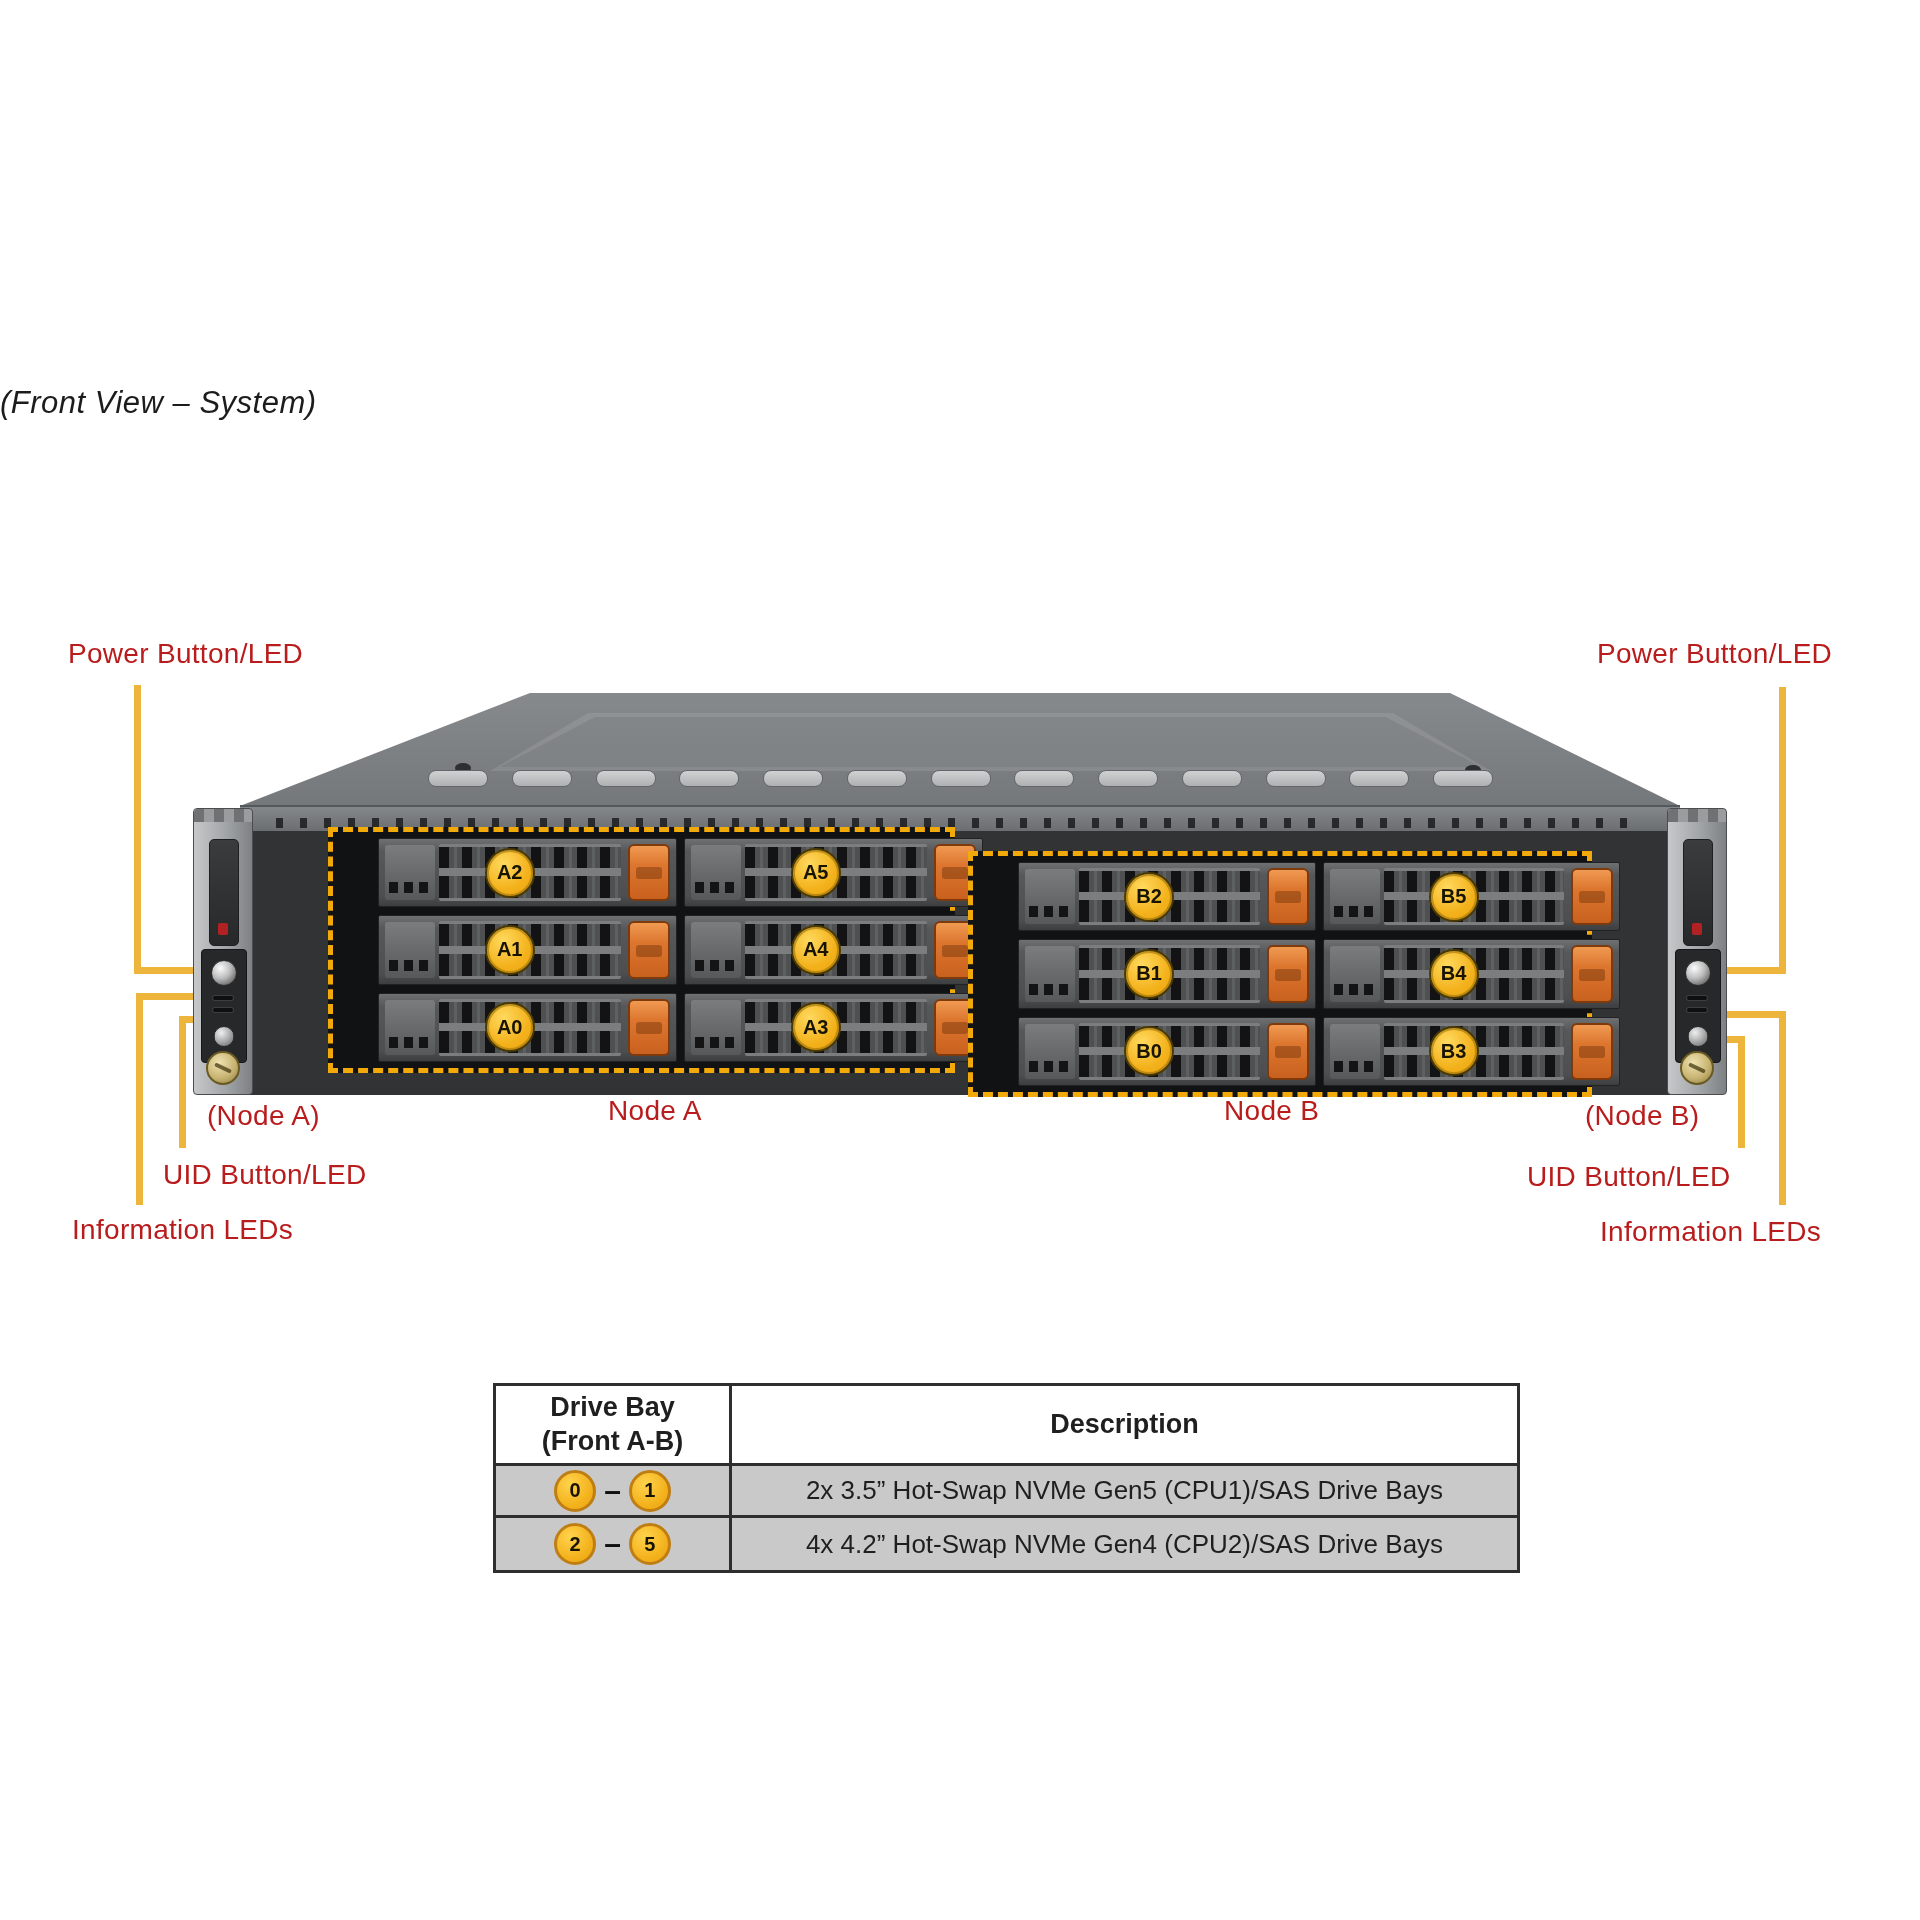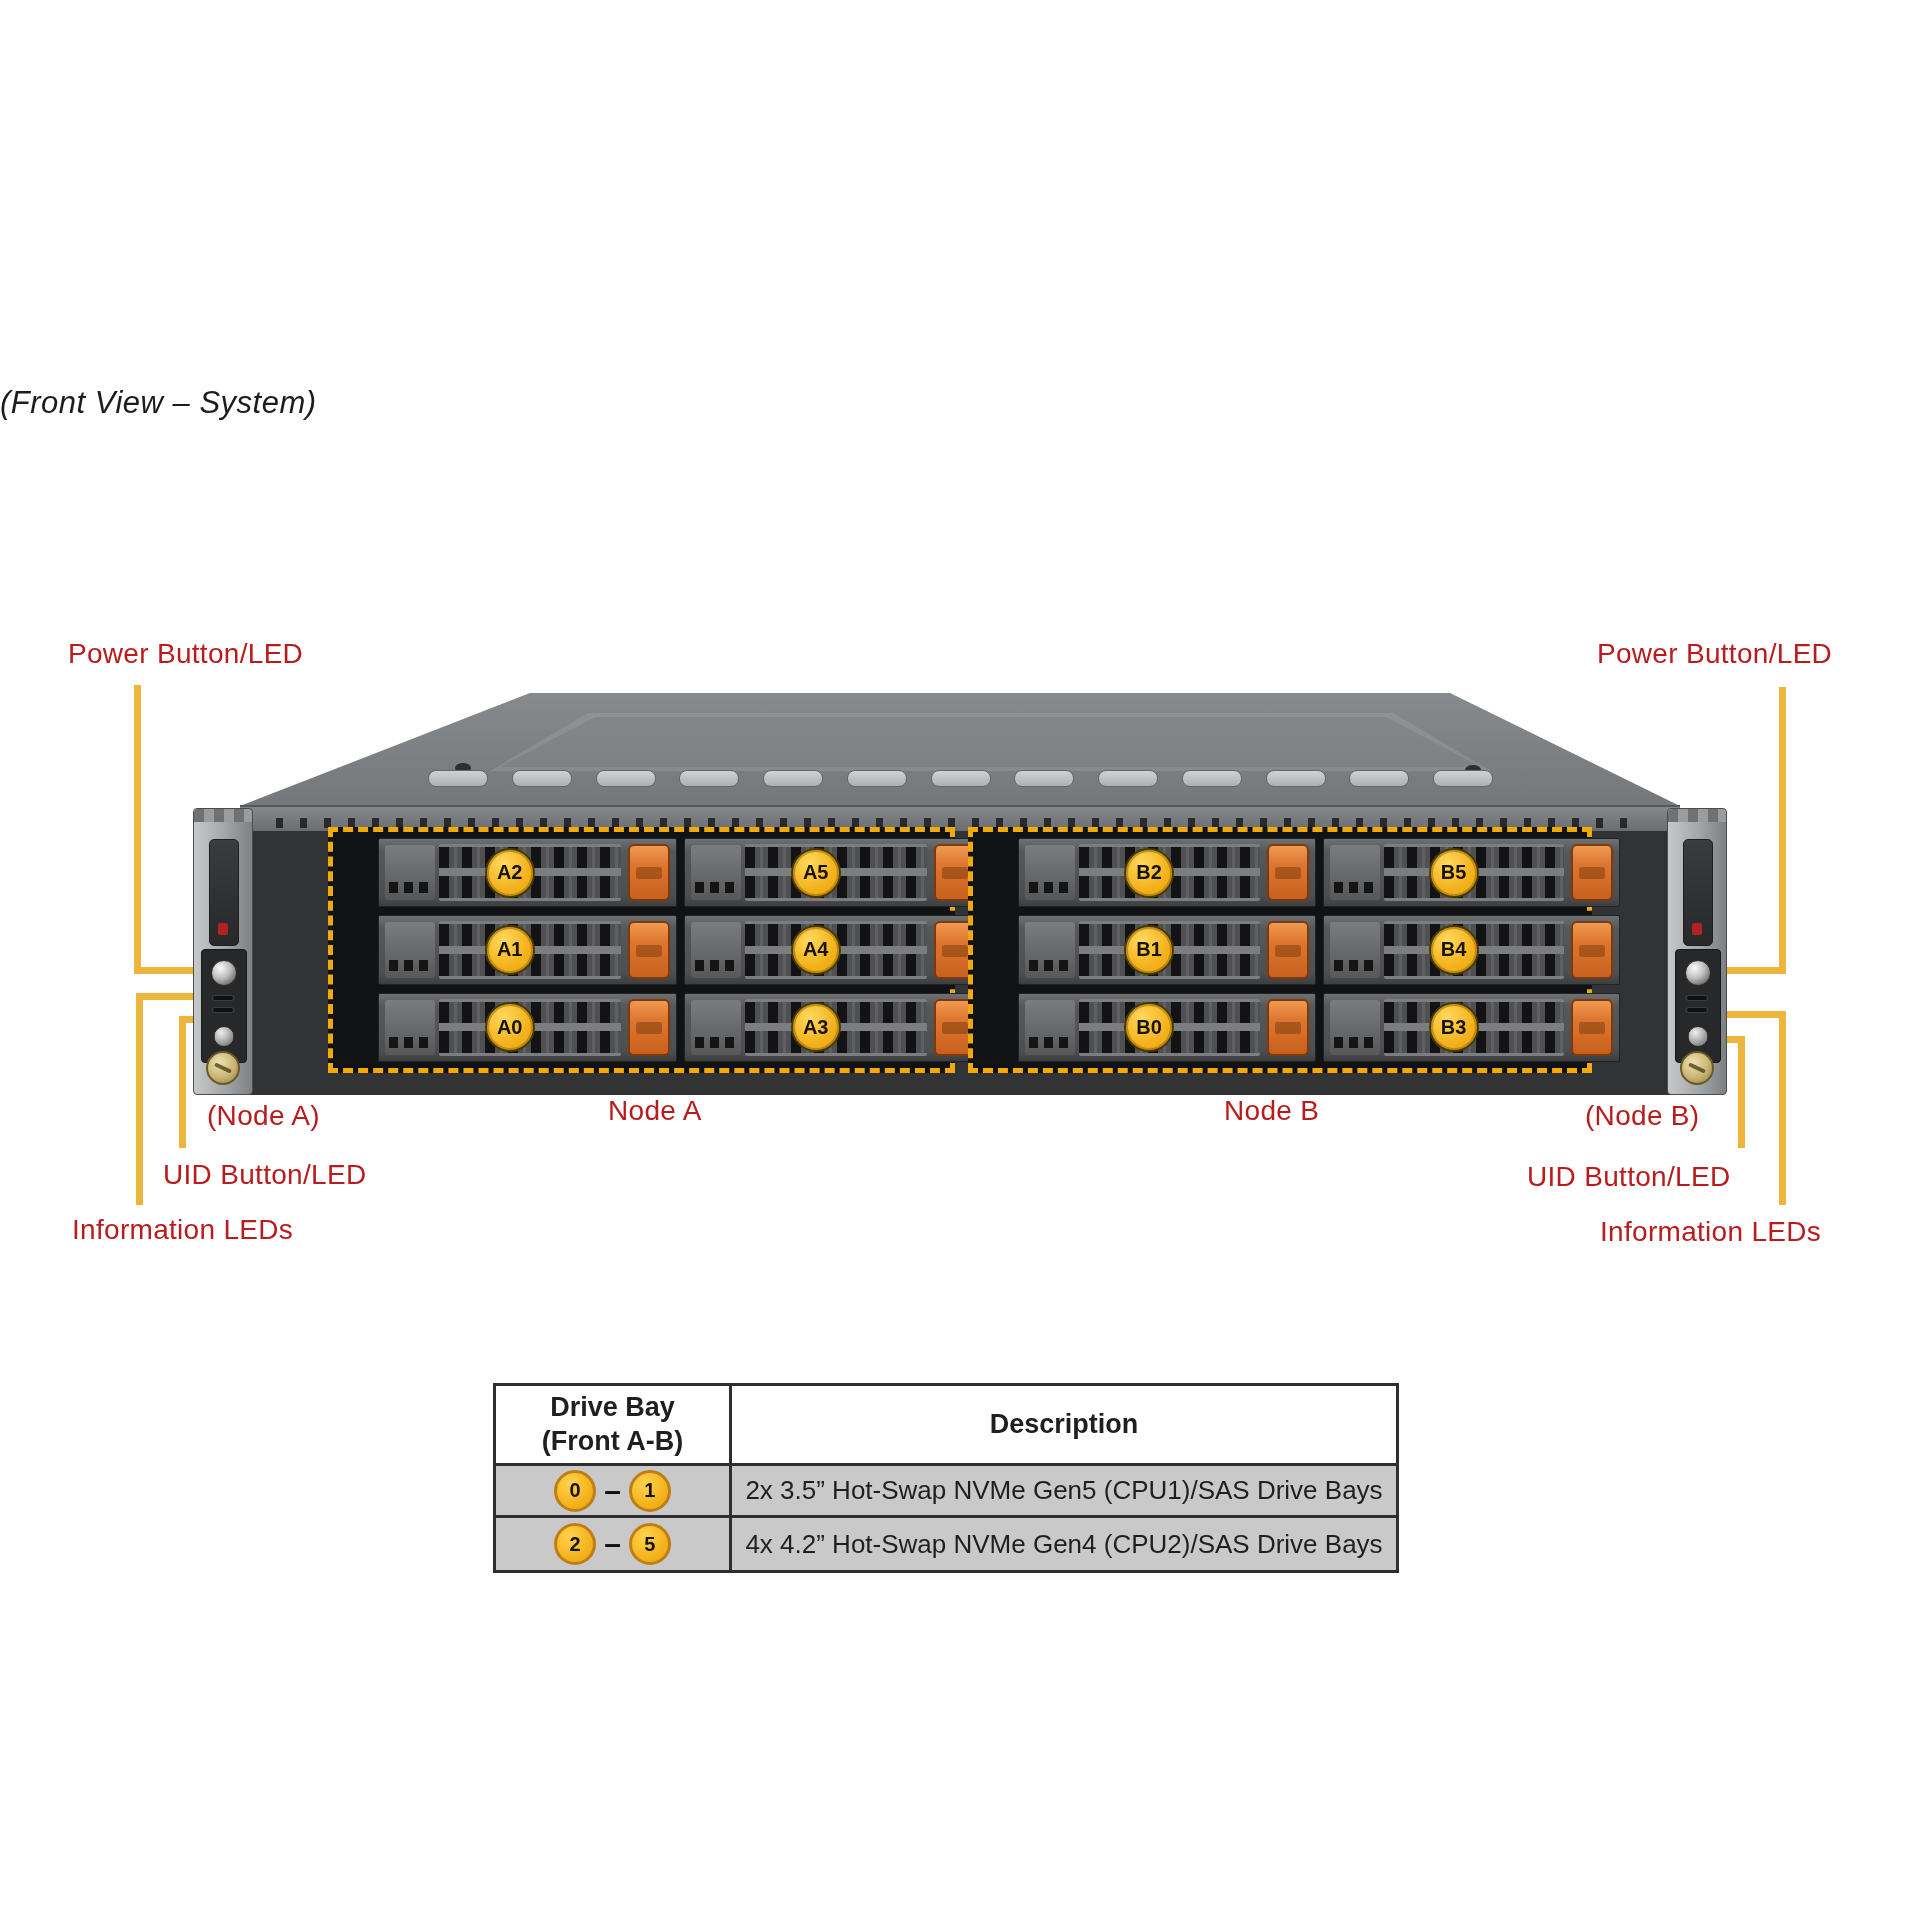--- a/index.html
+++ b/index.html
@@ -64,21 +64,21 @@
        border:2px solid #6a5a24;box-sizing:border-box;
        background:radial-gradient(circle at 38% 32%,#efe2b0,#c9b574 55%,#8e7b40);}
   .thumbscrew::after{content:"";position:absolute;left:6px;top:13px;width:18px;height:4px;
        background:rgba(60,48,10,.7);transform:rotate(25deg);border-radius:2px;}
 
   
   .bays{position:absolute;left:0;top:0;width:1534px;height:530px;}
   .node{position:absolute;top:262px;height:246px;box-sizing:border-box;
         border:5px dashed #F2A90A;background:#111214;padding:6px;}
   .node-a{left:135px;width:627px;}
-  .node-b{left:775px;width:624px;}
+  .node-b{left:775px;width:624px;margin-top:24px;}
   .node-grid{display:grid;width:100%;height:100%;
         grid-template-columns:1fr 1fr;grid-template-rows:1fr 1fr 1fr;gap:8px 7px;padding-left:39px;}
   .carrier{position:relative;display:flex;border-radius:2px;overflow:hidden;
         background:linear-gradient(180deg,#6e7072 0%,#56585a 18%,#4c4e50 85%,#3c3e40 100%);
         border:1px solid #222;box-sizing:border-box;}
   .tray-blank{width:50px;margin:6px 2px 6px 6px;border-radius:3px;position:relative;
         background:linear-gradient(180deg,#7a7c7e,#56585a);}
   .tray-blank::after{content:"";position:absolute;left:4px;right:4px;bottom:7px;height:11px;
         background:repeating-linear-gradient(90deg,#141414 0 9px,transparent 9px 15px);}
   .vents{flex:1;margin:5px 4px 5px 2px;border-radius:2px;
@@ -93,21 +93,21 @@
         border:2px solid #4a3a02;box-shadow:inset 0 0 0 2px rgba(150,110,10,.55);
         display:flex;align-items:center;justify-content:center;
         font-size:20px;font-weight:bold;color:#181400;}
   .latch{width:42px;margin:5px 6px 5px 3px;border-radius:6px;position:relative;
         background:linear-gradient(180deg,#f09a52,#dd7730 35%,#c9611e);
         border:2px solid #7e3a0d;box-sizing:border-box;}
   .latch::after{content:"";position:absolute;left:6px;right:6px;top:40%;height:12px;
         border-radius:3px;background:rgba(122,56,10,.5);}
 
   
-  .spec-table{position:absolute;left:493px;top:1383px;width:906px;
+  .spec-table{position:absolute;left:493px;top:1383px;width:1027px;
         border:3px solid #2e2e2e;box-sizing:border-box;
         display:grid;grid-template-columns:236px 1fr;grid-template-rows:80px 52px 52px;}
   .cell{display:flex;align-items:center;justify-content:center;box-sizing:border-box;}
   .cell.hdr{background:#ffffff;font-weight:bold;font-size:27px;flex-direction:column;line-height:1.25;}
   .cell.datarow{background:#c9c9c9;font-size:26px;}
   .b-r{border-right:3px solid #2e2e2e;} .b-b{border-bottom:3px solid #2e2e2e;}
   .badge{width:36px;height:36px;border-radius:50%;display:flex;align-items:center;justify-content:center;
         background:radial-gradient(circle at 36% 30%,#ffd34d,#f3b11b 65%,#e9a40f);
         border:3px solid #bf7e14;box-sizing:content-box;
         font-size:20px;font-weight:bold;color:#181400;}

